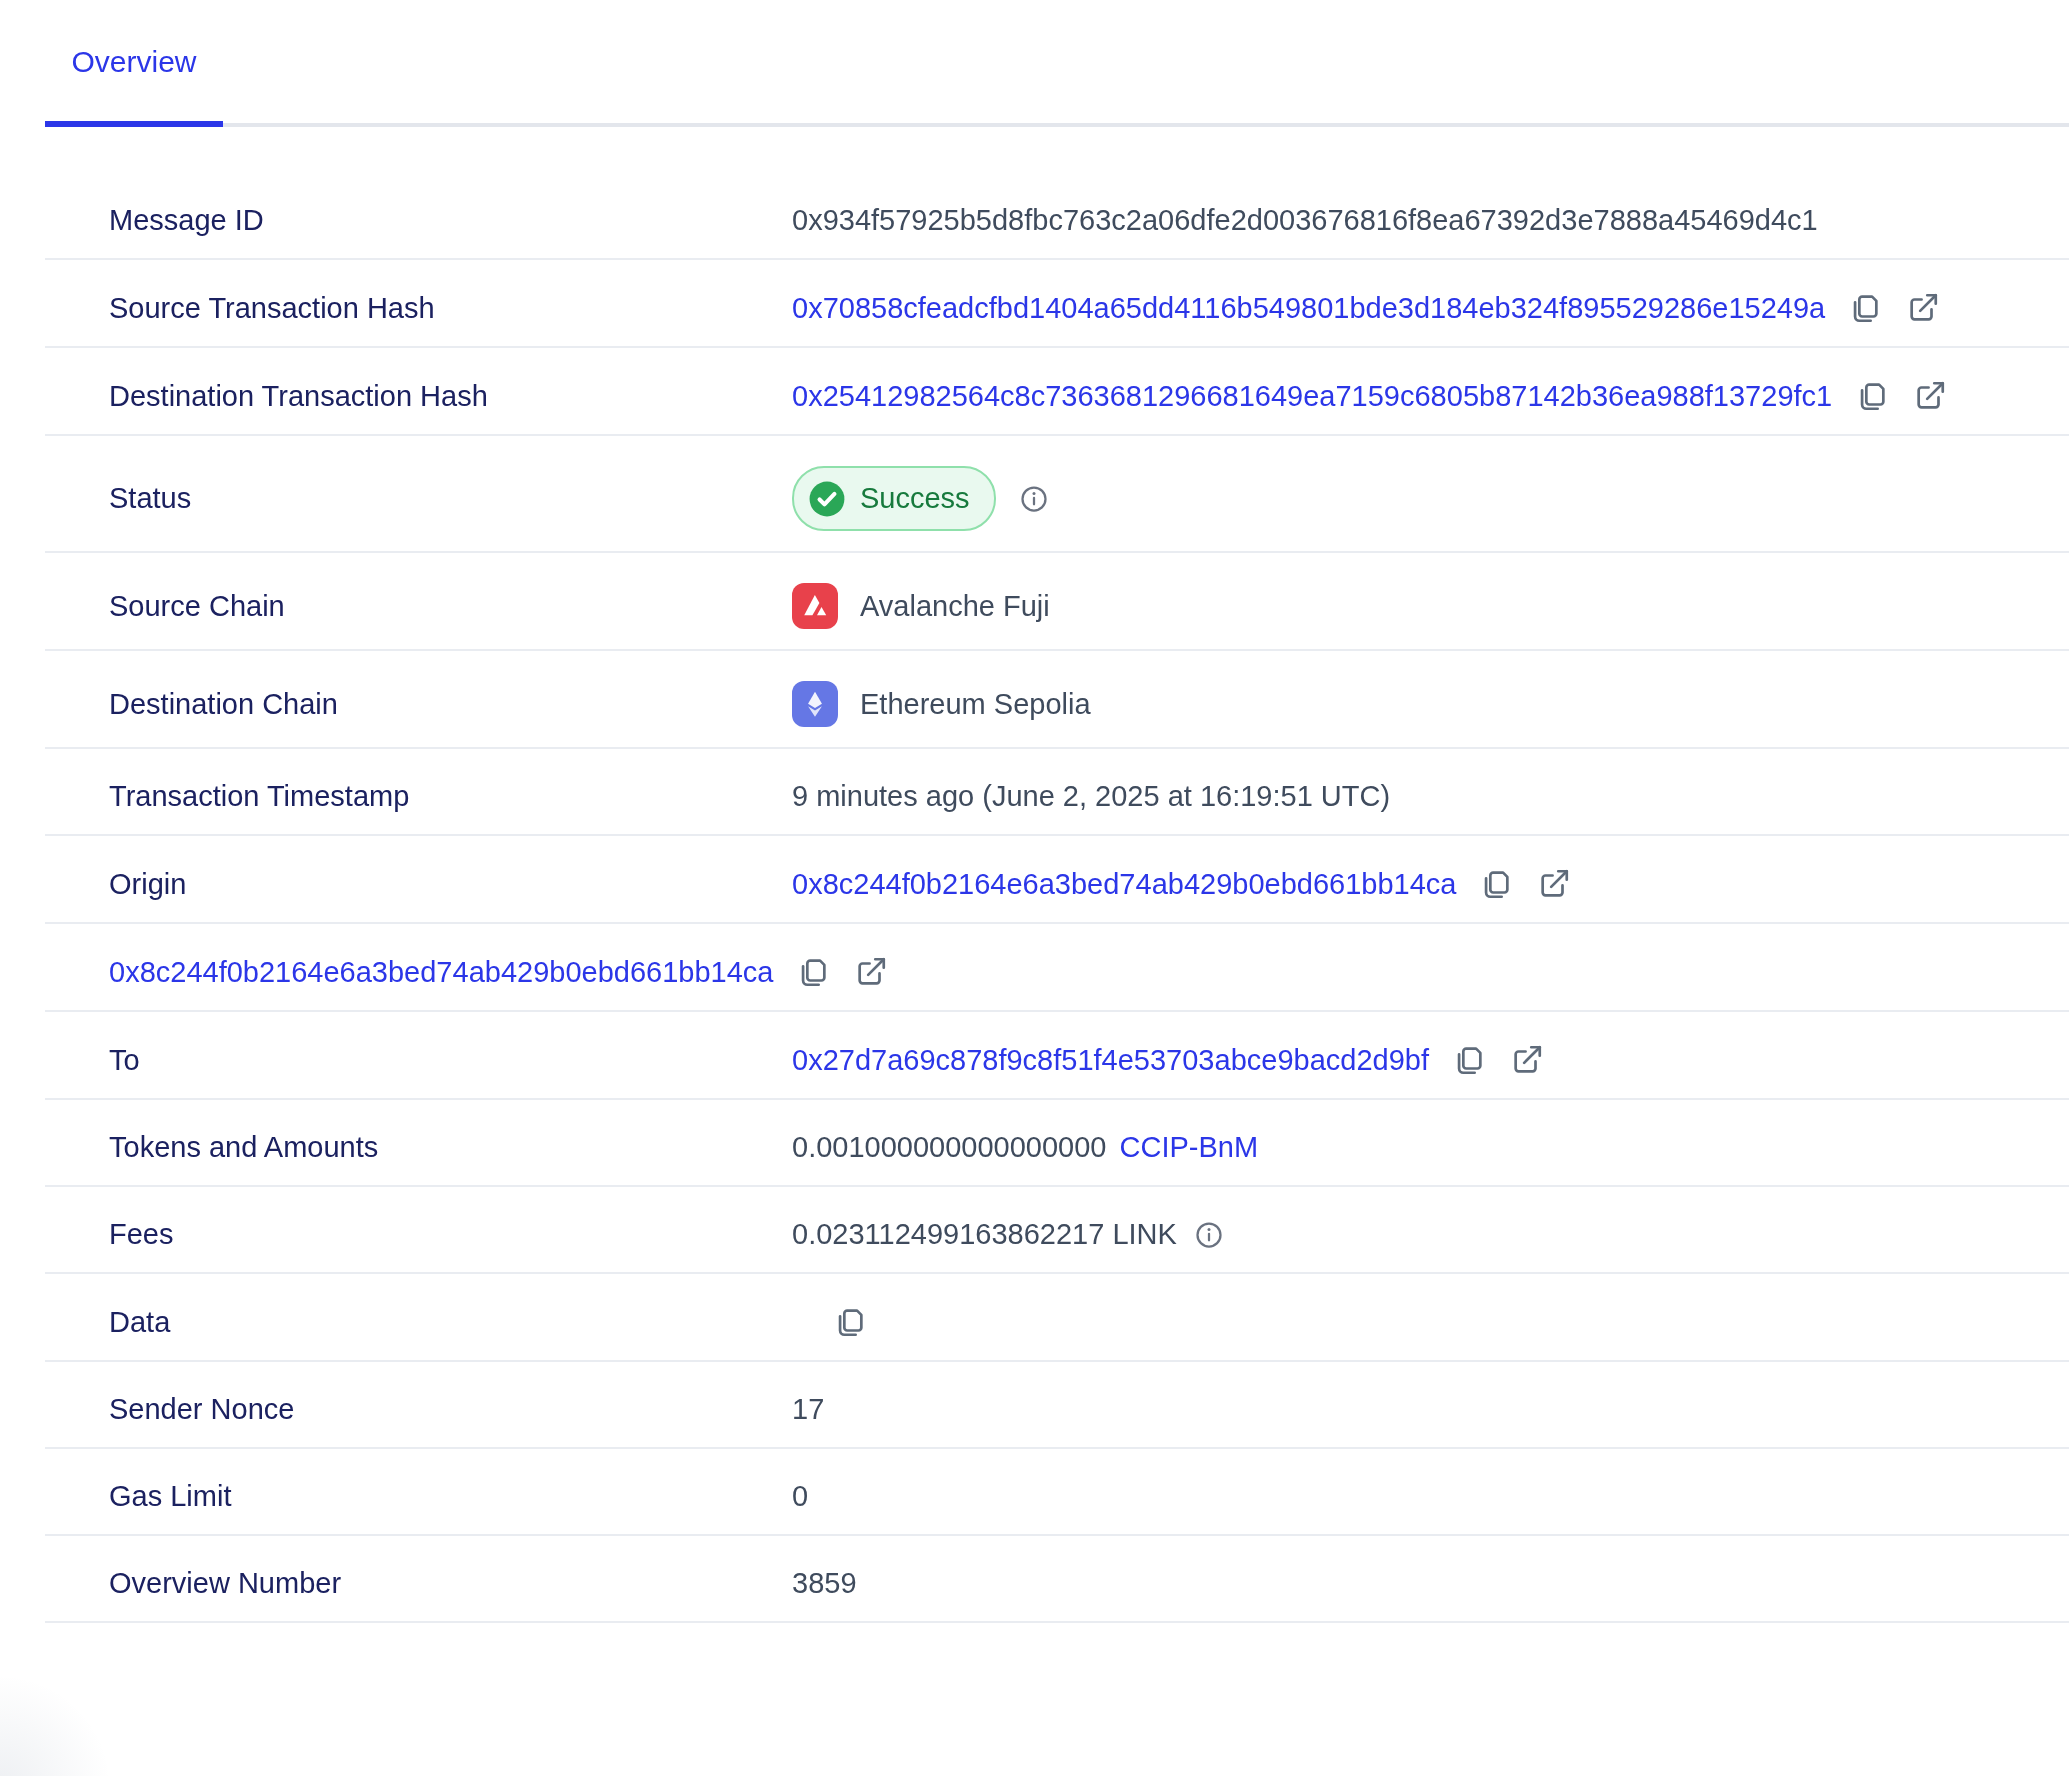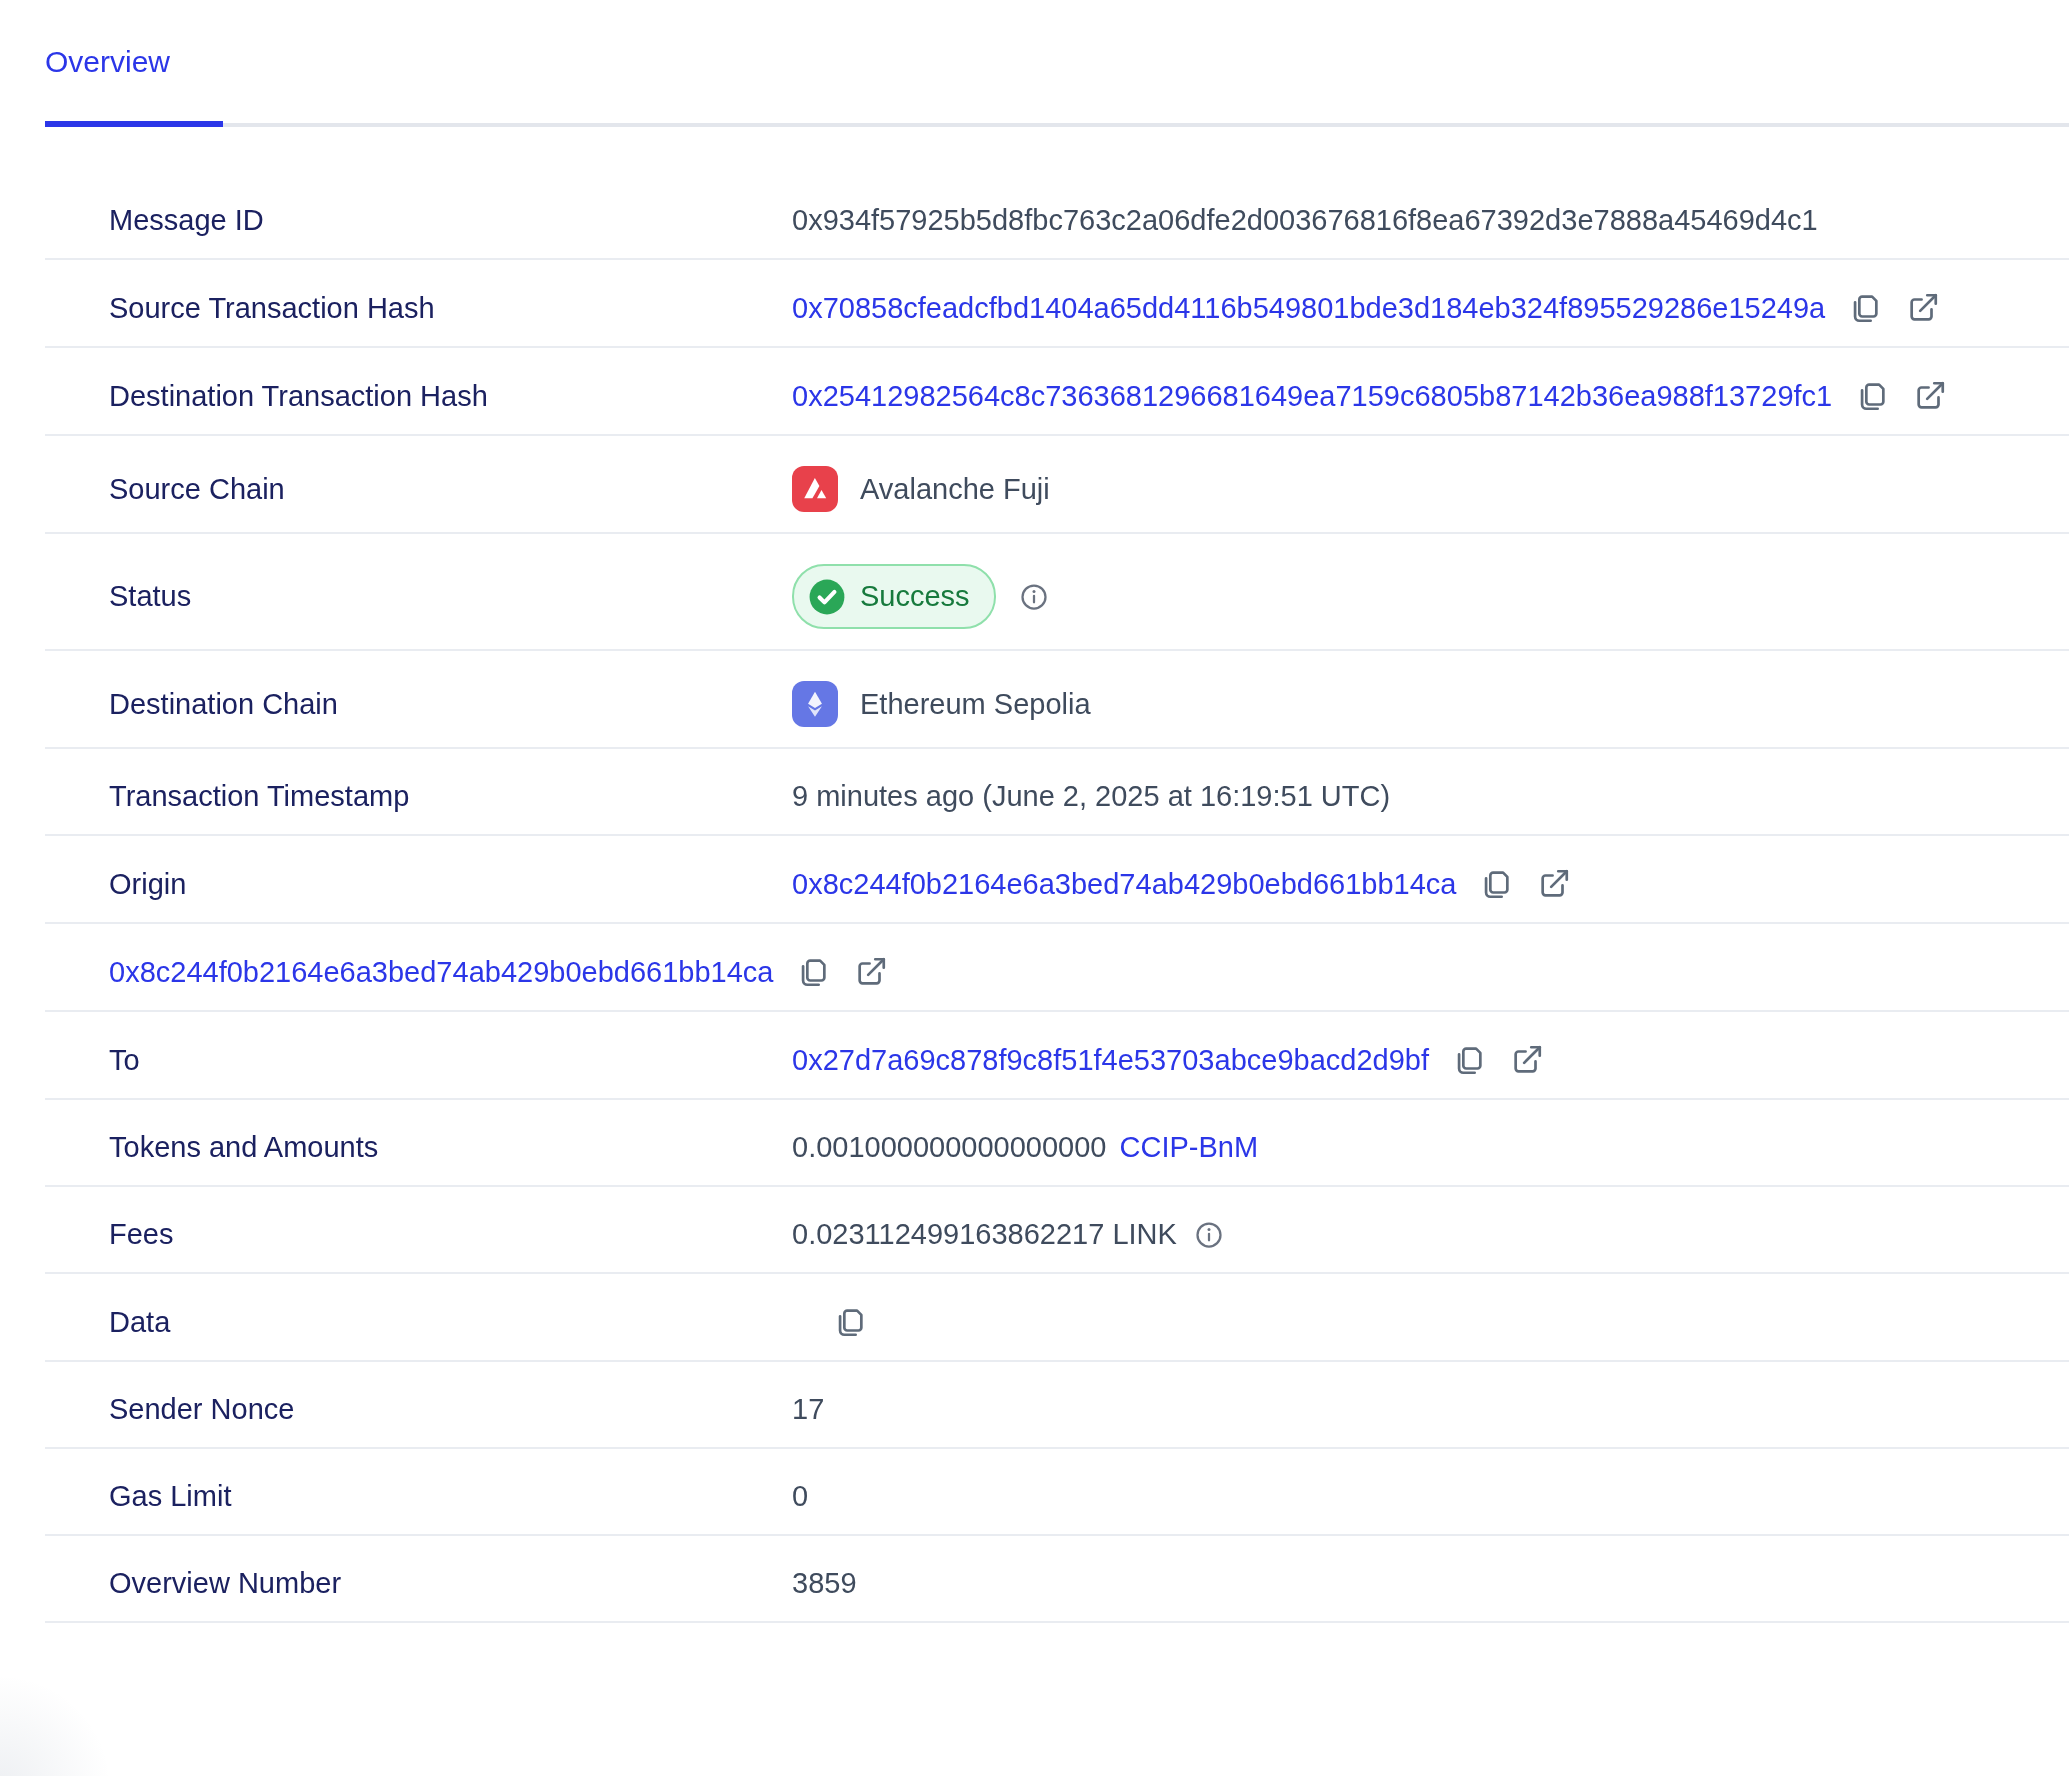--- a/index.html
+++ b/index.html
@@ -15,21 +15,21 @@
 
   
   .tabbar{
     display:flex;
     border-bottom:4px solid #E3E6EC;
     height:123px;
     align-items:stretch;
   }
   .tab{
     width:178px;
-    display:flex;align-items:center;justify-content:flex-start;
+    display:flex;align-items:center;justify-content:center;
     font-size:30px;font-weight:500;
     color:#2B36E8;
     position:relative;
     cursor:pointer;
   }
   .tab::after{
     content:"";
     position:absolute;left:0;right:0;bottom:-4px;height:6px;
     background:#2B36E8;
   }
@@ -156,49 +156,49 @@
           <svg viewBox="0 0 24 24" fill="none" stroke="currentColor" stroke-width="1.9" stroke-linecap="round" stroke-linejoin="round">
             <path d="M18 13v5a2 2 0 0 1-2 2H6a2 2 0 0 1-2-2V8a2 2 0 0 1 2-2h5"></path>
             <path d="M15 3h6v6"></path>
             <path d="M10 14 21 3"></path>
           </svg>
         </button>
       </div>
     </div>
 
     <div class="row">
-      <div class="row-label">Source Chain</div>
-      <div class="row-value">
-        <span class="chain-ic avax">
-          <svg viewBox="0 0 24 24">
-            <polygon points="11.9,4.3 15.1,9.9 10.2,18.5 4.4,18.5" fill="#ffffff"></polygon>
-            <polygon points="16.6,12.7 19.9,18.5 13.4,18.5" fill="#ffffff"></polygon>
-          </svg>
-        </span>
-        <span class="chain-name">Avalanche Fuji</span>
-      </div>
-    </div>
-
-    <div class="row">
       <div class="row-label">Status</div>
       <div class="row-value">
         <span class="badge">
           <svg viewBox="0 0 24 24">
             <circle cx="12" cy="12" r="11" fill="#2AA757"></circle>
             <path d="m7.3 12.3 3.1 3.1 6.3-6.6" stroke="#ffffff" stroke-width="2.6" fill="none" stroke-linecap="round" stroke-linejoin="round"></path>
           </svg>
           <span>Success</span>
         </span>
         <span class="info">
           <svg viewBox="0 0 24 24" fill="none" stroke="currentColor" stroke-width="1.8" stroke-linecap="round">
             <circle cx="12" cy="12" r="9.2"></circle>
             <path d="M12 11v5.2"></path>
             <path d="M12 7.6h.01" stroke-width="2.4"></path>
           </svg>
         </span>
+      </div>
+    </div>
+
+    <div class="row">
+      <div class="row-label">Source Chain</div>
+      <div class="row-value">
+        <span class="chain-ic avax">
+          <svg viewBox="0 0 24 24">
+            <polygon points="11.9,4.3 15.1,9.9 10.2,18.5 4.4,18.5" fill="#ffffff"></polygon>
+            <polygon points="16.6,12.7 19.9,18.5 13.4,18.5" fill="#ffffff"></polygon>
+          </svg>
+        </span>
+        <span class="chain-name">Avalanche Fuji</span>
       </div>
     </div>
 
     <div class="row">
       <div class="row-label">Destination Chain</div>
       <div class="row-value">
         <span class="chain-ic eth">
           <svg viewBox="0 0 24 24">
             <polygon points="12,3.4 16.9,11.9 12,14.9 7.1,11.9" fill="#ffffff" opacity="0.92"></polygon>
             <polygon points="12,16.6 16.9,13.5 12,21 7.1,13.5" fill="#ffffff" opacity="0.8"></polygon>

